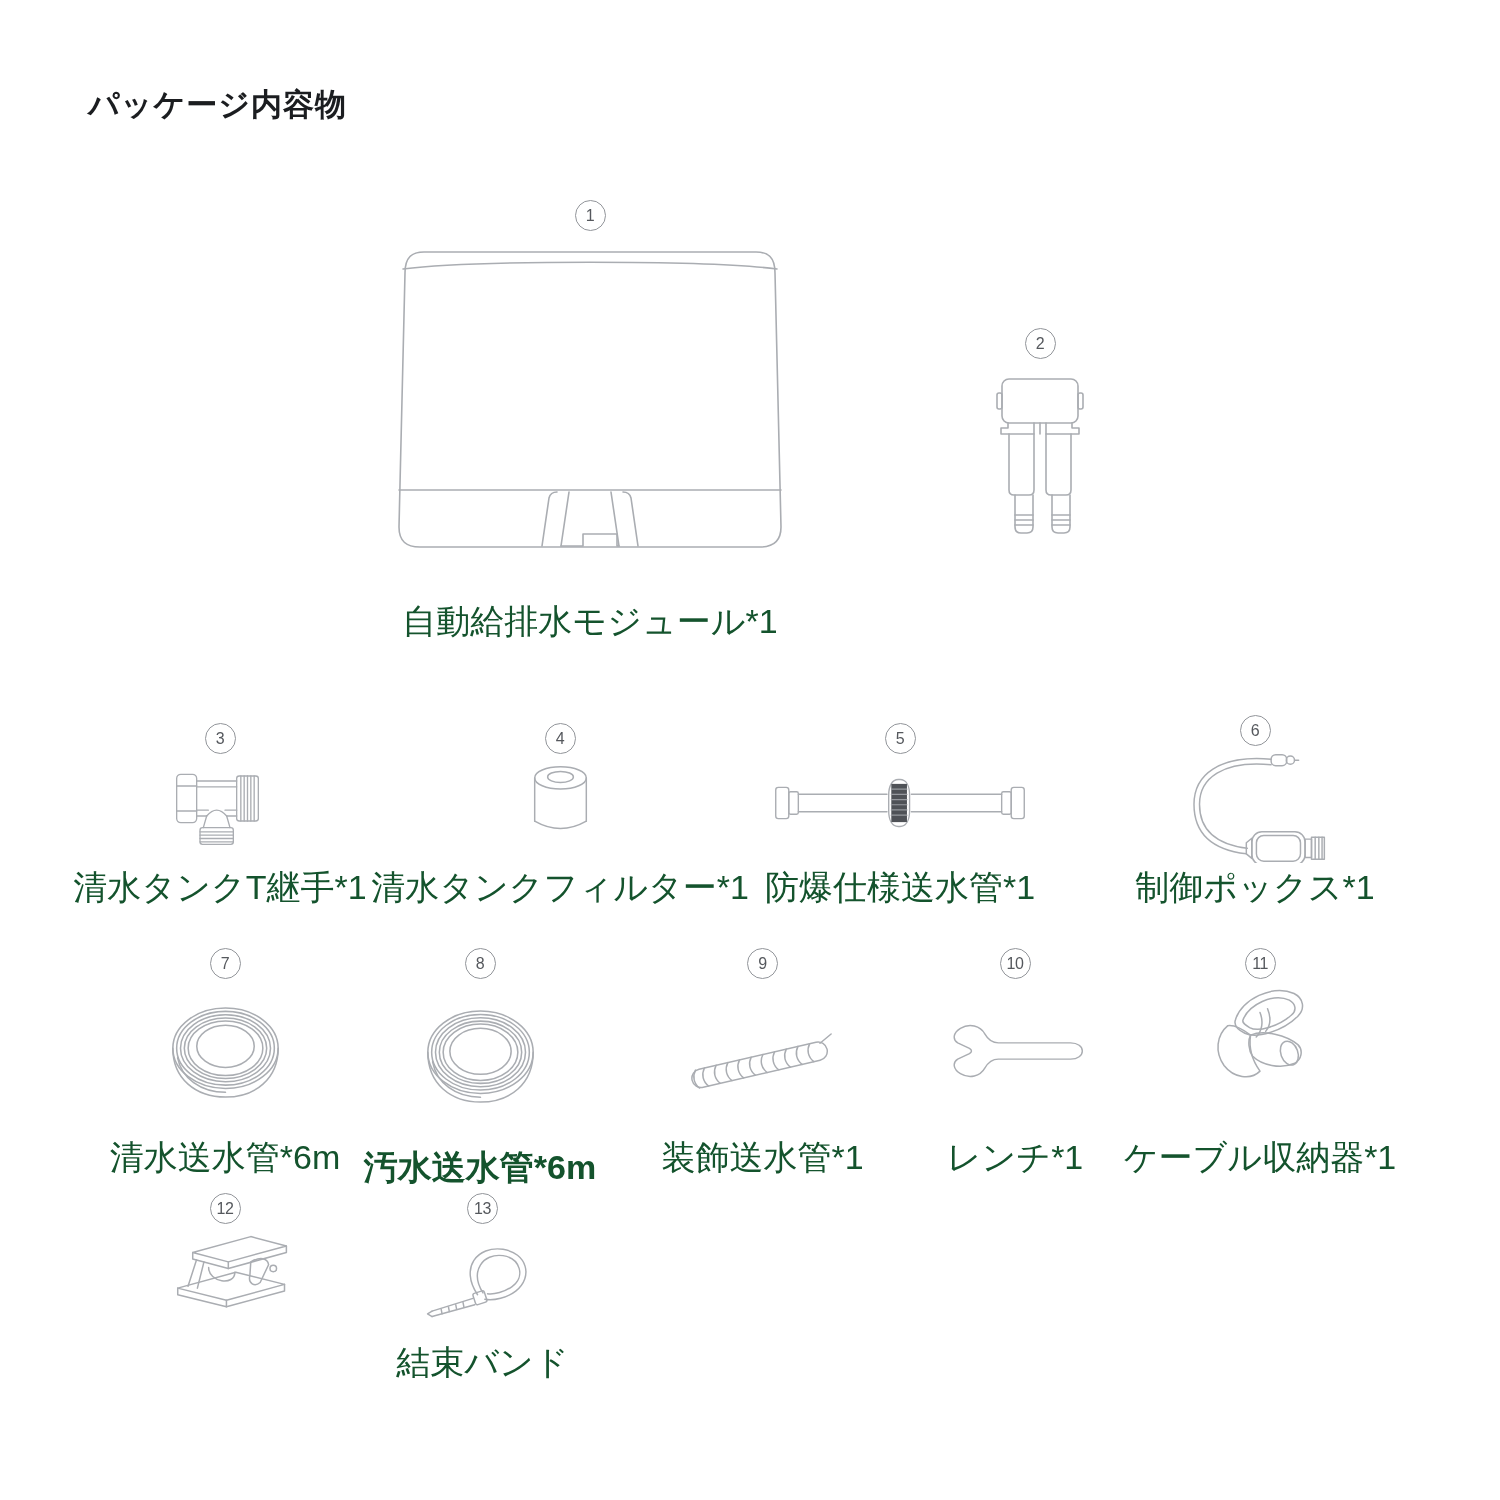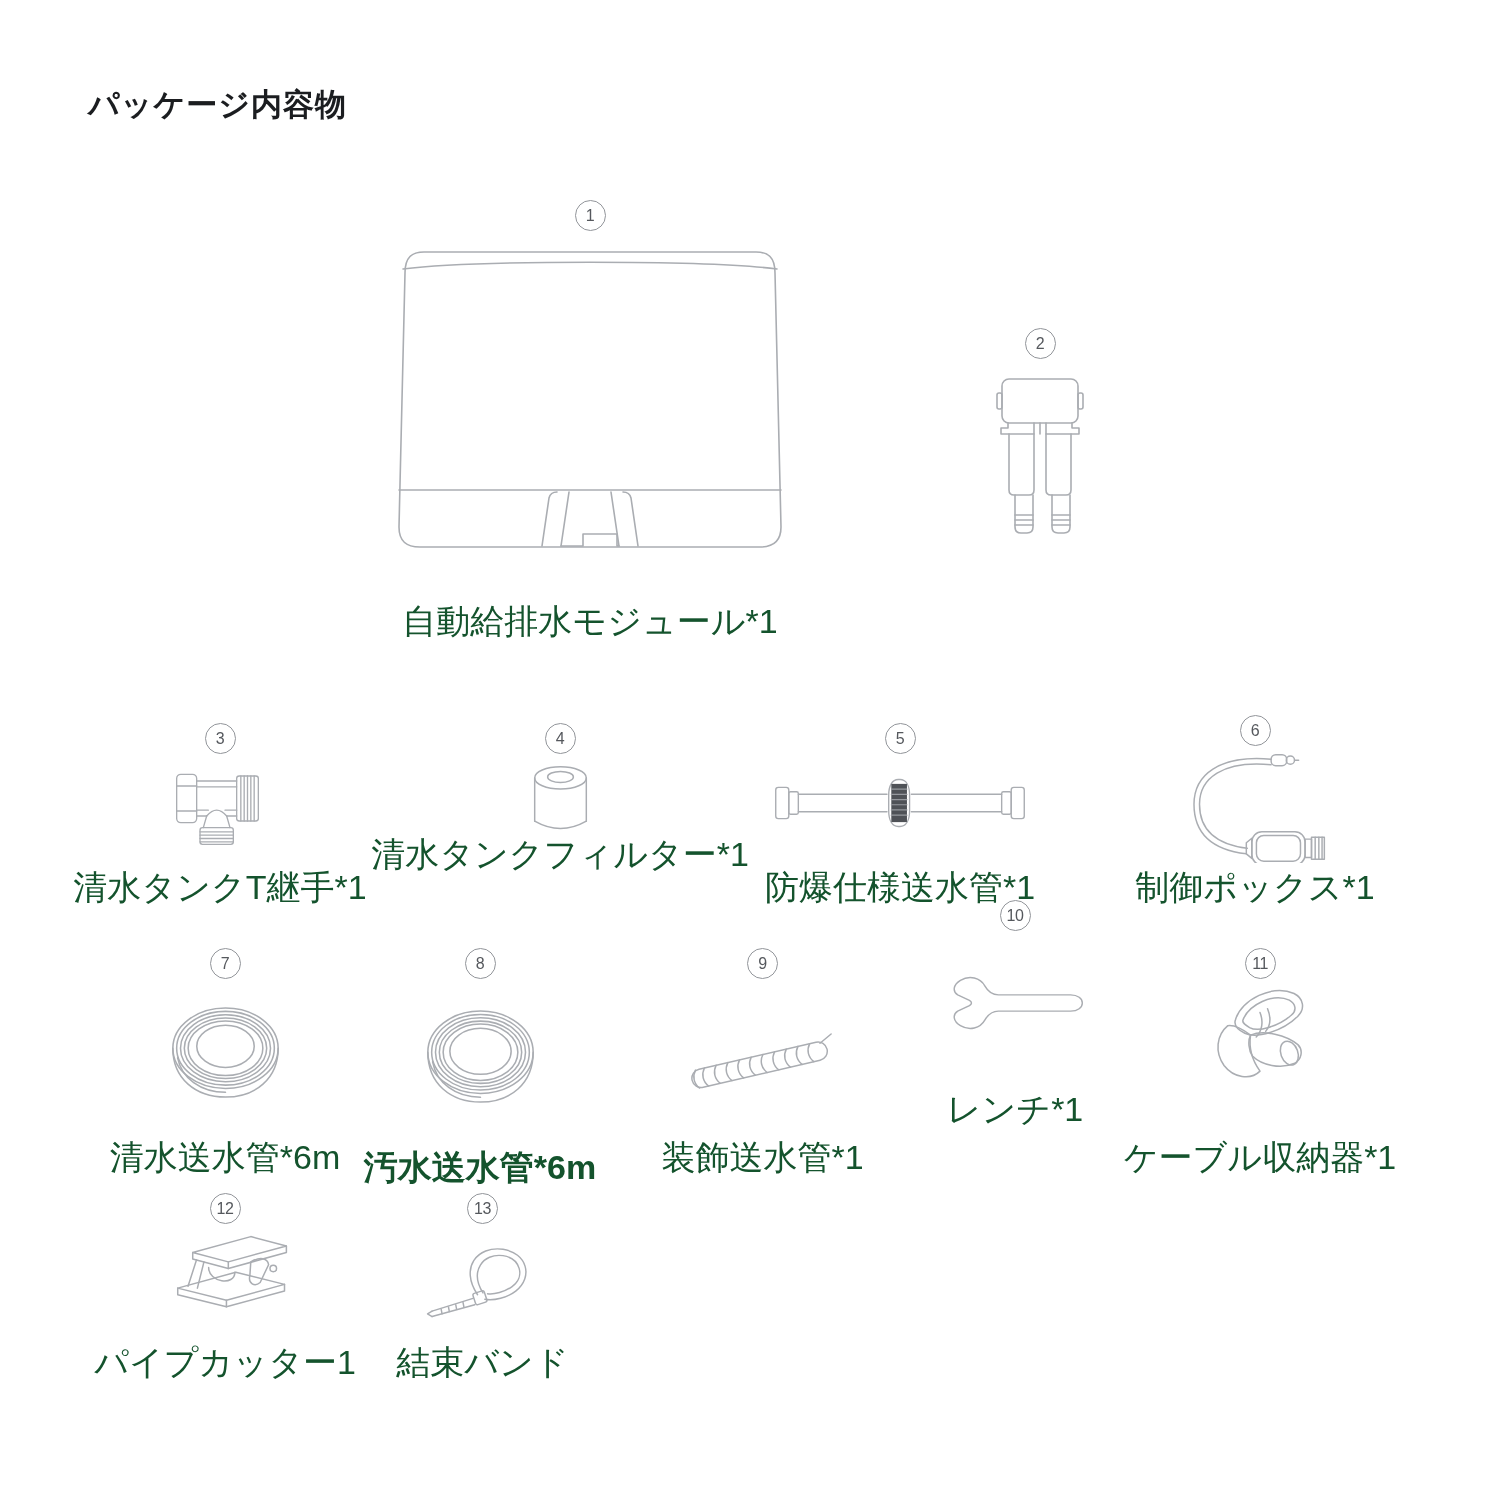--- a/index.html
+++ b/index.html
@@ -103,21 +103,21 @@
 
 <div class="item" style="left:385px;top:723px;width:350px;">
   <div class="num">4</div>
   <svg width="59" height="72" viewBox="0 0 64 78" style="margin-top:10px;">
     <ellipse cx="32" cy="15" rx="28" ry="12"></ellipse>
     <ellipse cx="32" cy="14" rx="14" ry="6"></ellipse>
     <line x1="4" y1="15" x2="4" y2="62"></line>
     <line x1="60" y1="15" x2="60" y2="62"></line>
     <path d="M4,62 Q32,78 60,62"></path>
   </svg>
-  <div class="label" style="">清水タンクフィルター*1</div>
+  <div class="label" style="margin-top:33px;">清水タンクフィルター*1</div>
 </div>
 
 <div class="item" style="left:745px;top:723px;width:310px;">
   <div class="num">5</div>
   <svg width="252" height="54" viewBox="0 0 290 62" style="margin-top:22px;">
     <rect x="2" y="13" width="15" height="36" rx="3"></rect>
     <rect x="17" y="18" width="11" height="26" rx="2"></rect>
     <line x1="28" y1="21" x2="130" y2="21"></line>
       <line x1="28" y1="41" x2="130" y2="41"></line>
     <line x1="158" y1="21" x2="262" y2="21"></line>
@@ -201,21 +201,21 @@
       <path d="M102,28 C97,34 97,42 102,48"></path>
       <path d="M115,28 C110,34 110,42 115,48"></path>
       <path d="M128,28 C123,34 123,42 128,48"></path>
       <path d="M141,28 C136,34 136,42 141,48"></path>
       <path d="M152,30 L166,23"></path>
     </g>
   </svg>
   <div class="label" style="margin-top:38px;">装飾送水管*1</div>
 </div>
 
-<div class="item" style="left:880px;top:900px;width:270px;">
+<div class="item" style="left:880px;top:948px;width:270px;">
   <div class="num">10</div>
   <svg width="143" height="56" viewBox="0 0 158 62" style="margin-top:44px;">
     <path d="M18,6 C28,0 40,3 45,12 C49,19 53,22 60,22 L140,22 C148,22 153,26 153,31 C153,36 148,40 140,40 L60,40 C53,40 49,43 45,50 C40,59 28,62 18,56 C10,51 9,44 15,40 L28,34 C31,32 31,30 28,28 L15,22 C9,18 10,11 18,6 Z"></path>
   </svg>
   <div class="label" style="margin-top:60px;">レンチ*1</div>
 </div>
 
 <div class="item" style="left:1110px;top:948px;width:300px;text-align:center;">
   <div class="num">11</div>
   <svg width="106" height="116" viewBox="0 0 112 122" style="margin-top:1px;">
@@ -238,21 +238,20 @@
     <path d="M136,17 L136,24 L74,41"></path>
     <path d="M20,62 L82,45 L134,58 L72,75 Z"></path>
     <path d="M20,62 L20,69 L72,82 L72,75"></path>
     <path d="M134,58 L134,65 L72,82"></path>
     <path d="M53,40 C53,56 81,60 81,45"></path>
     <line x1="40" y1="32" x2="31" y2="60"></line>
     <line x1="48" y1="34" x2="41" y2="62"></line>
     <path d="M98,34 C108,28 116,30 117,37 L108,56 C102,61 95,57 97,49 Z"></path>
     <circle cx="122" cy="41" r="3.5"></circle>
   </svg>
-  <div class="label" style="margin-top:24px;">パイプカッター1</div>
 </div>
 
 <div class="item" style="left:335px;top:1193px;width:295px;">
   <div class="num">13</div>
   <svg width="120" height="80" viewBox="0 0 132 88" style="margin-top:18px;">
     <path d="M60,58 C40,28 60,4 88,8 C114,12 122,38 102,54 C93,61 78,65 68,63"></path>
     <path d="M66,56 C51,32 66,12 88,15 C107,18 113,38 98,49 C90,55 78,58 71,57"></path>
     <rect x="56" y="55" width="13" height="13" rx="2" transform="rotate(-18 62 61)"></rect>
     <path d="M55,62 L10,76"></path>
     <path d="M57,69 L10,82"></path>

